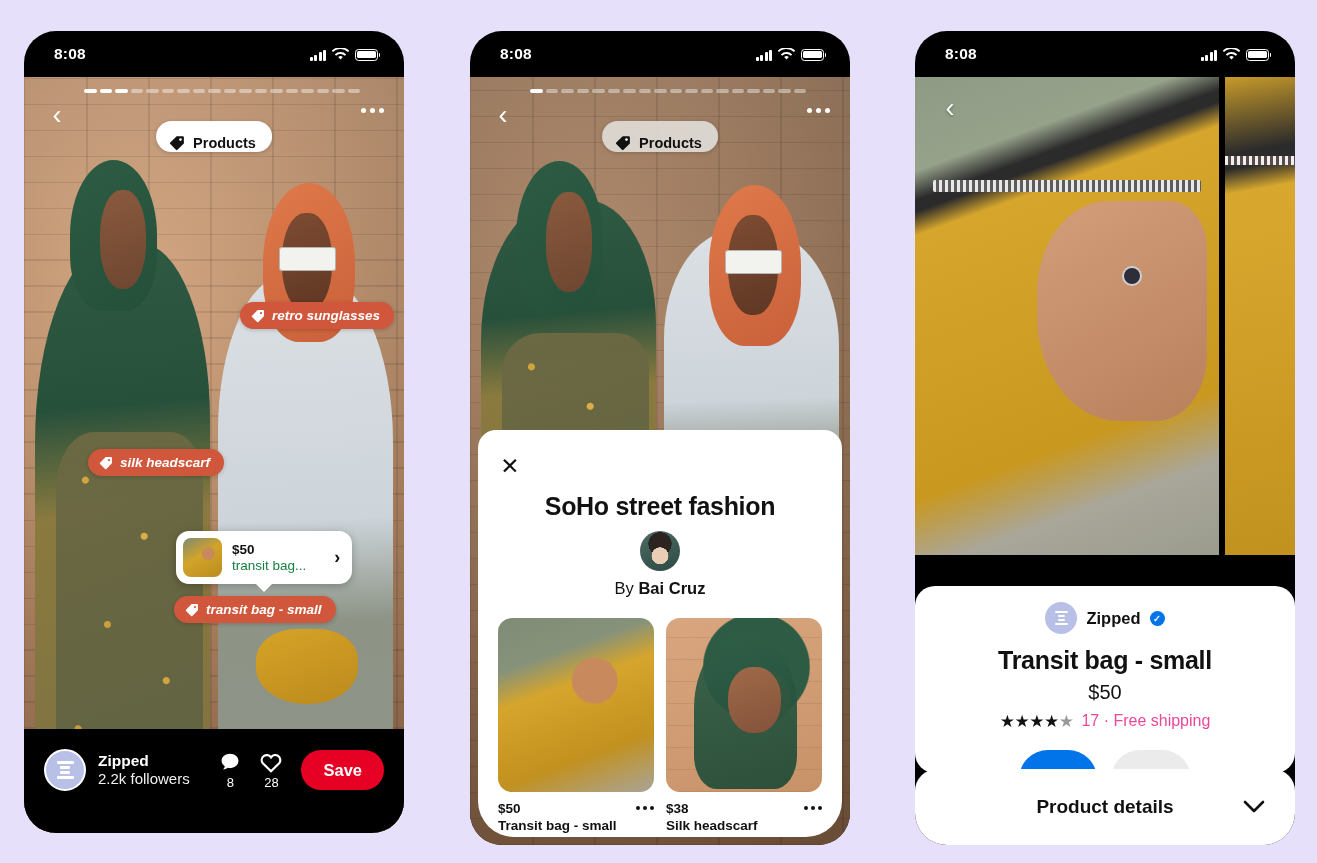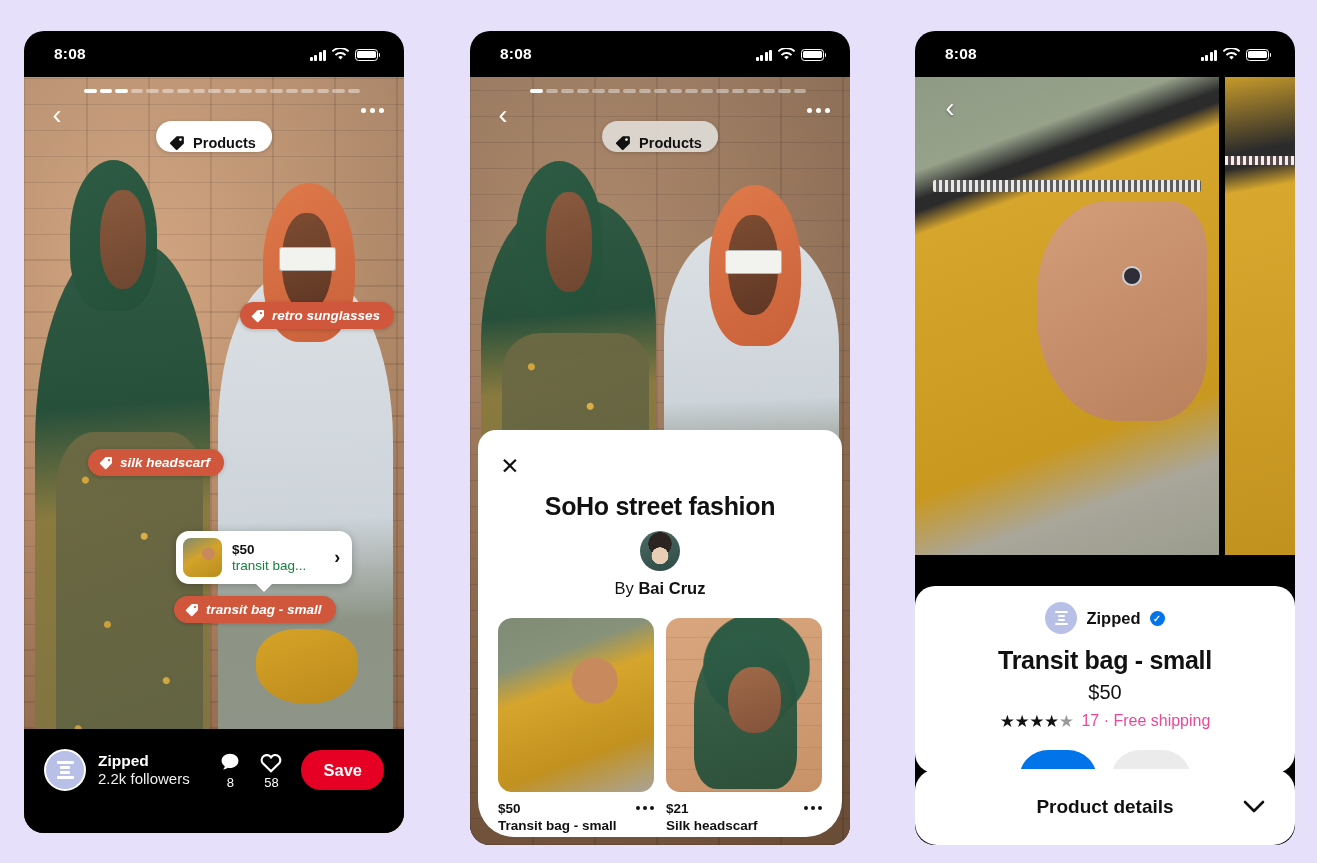--- a/index.html
+++ b/index.html
@@ -8,21 +8,21 @@
     background: #e7e0fb;
     font-family: "Liberation Sans", sans-serif;
     overflow: hidden;
   }
   .stage { position: relative; width: 1317px; height: 863px; }
 
   
   .phone {
     position: absolute;
     background: #000;
-    border-radius: 20px;
+    border-radius: 32px;
     overflow: hidden;
   }
   #phone1 { left: 24px;  top: 31px; width: 380px; height: 802px; }
   #phone2 { left: 470px; top: 31px; width: 380px; height: 814px; }
   #phone3 { left: 915px; top: 31px; width: 380px; height: 814px; }
 
   .statusbar {
     position: relative; height: 46px;
     display: flex; align-items: center; justify-content: space-between;
     padding: 0 26px 0 30px;
@@ -448,21 +448,21 @@
           <div class="cnt">
             <svg width="22" height="22" viewBox="0 0 24 24">
               <path d="M12 3C6.9 3 2.8 6.4 2.8 10.6c0 2.4 1.4 4.6 3.5 6-.2 1.3-.9 2.6-1.9 3.6 1.9-.2 3.7-.9 5-1.9.8.2 1.7.3 2.6.3 5.1 0 9.2-3.4 9.2-7.9S17.1 3 12 3z" fill="#fff"></path>
             </svg>
             <span class="num">8</span>
           </div>
           <div class="cnt">
             <svg width="24" height="22" viewBox="0 0 24 22">
               <path d="M12 20.2 3.6 12A5 5 0 0 1 12 6.3 5 5 0 0 1 20.4 12z" fill="none" stroke="#fff" stroke-width="2.2"></path>
             </svg>
-            <span class="num">58</span>
+            <span class="num">28</span>
           </div>
         </div>
         <button class="save-btn">Save</button>
       </div>
     </div>
   </div>
 
   <div class="phone" id="phone2">
     <div class="statusbar">
       <div class="sb-time">8:08</div>
@@ -556,21 +556,21 @@
             </div>
 
           </div>
 
           <div class="gcard">
             <div class="gimg scarf">
                 <div class="face"></div>
               </div>
             <div class="grow-top">
               <div>
-                <div class="gprice">$21</div>
+                <div class="gprice">$38</div>
                 <div class="gname">Silk headscarf</div>
               </div>
               <div class="gdots">
                   <i></i>
                   <i></i>
                   <i></i>
                 </div>
             </div>
 
           </div>

